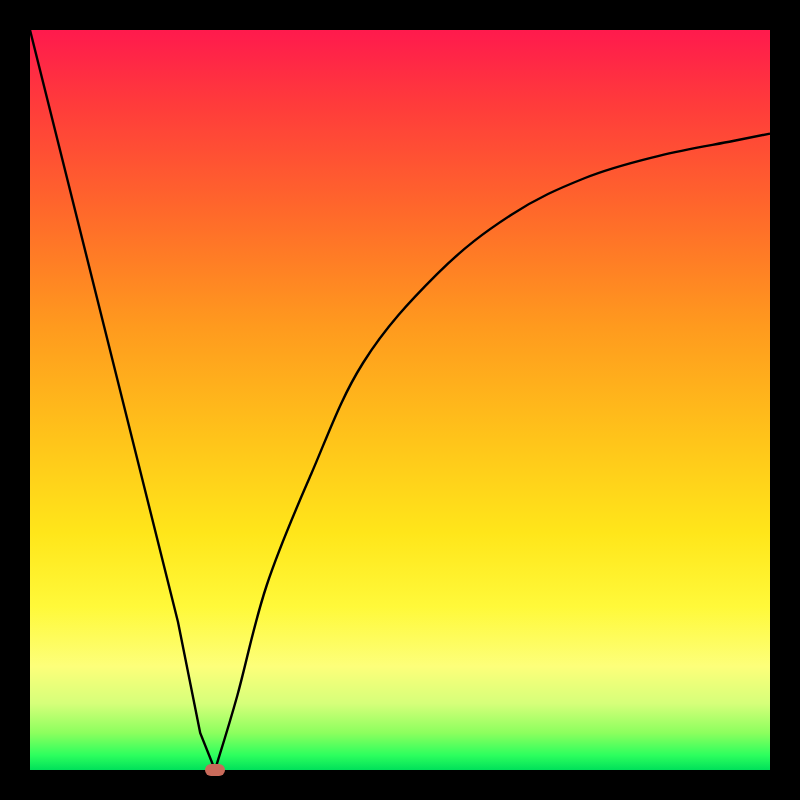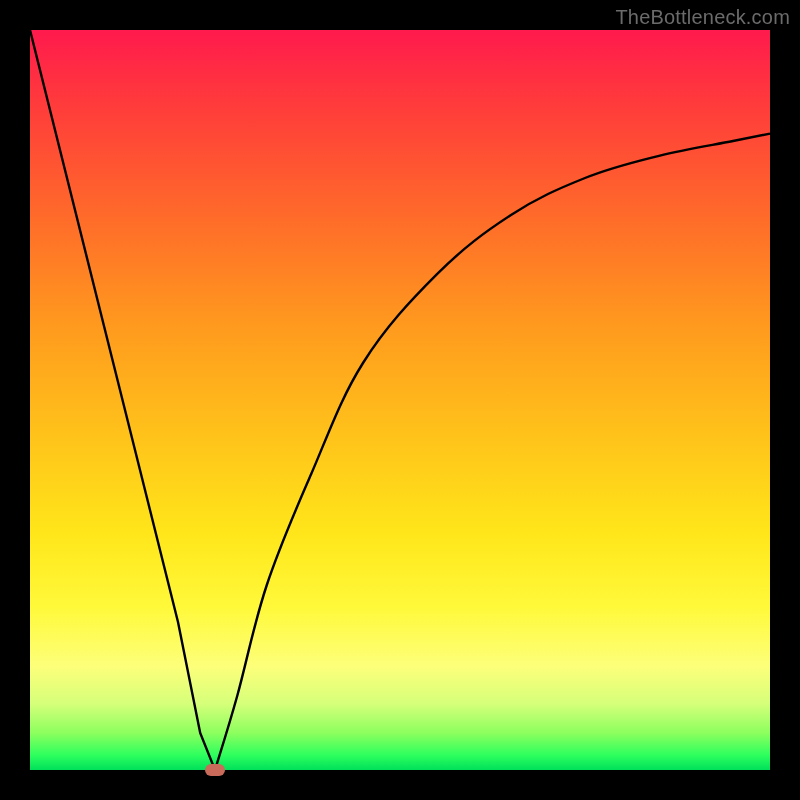--- a/index.html
+++ b/index.html
@@ -61,21 +61,20 @@
     border-radius: 6px;
     background: #c96a5a;
     transform: translate(-10px, -6px);
   }
 </style>
 </head>
 <body>
 
 <div class="frame">
 
-  <div class="watermark">TheBottleneck.com</div>
 
   <div class="plot-area">
 
     <svg class="curve" viewBox="0 0 740 740" preserveAspectRatio="none">
       <path d="M 0.0 0.0 L 37.0 148.0 L 74.0 296.0 L 111.0 444.0 L 148.0 592.0 L 170.2 703.0 L 185.0 740.0" id="path-left" fill="none" stroke="#000" stroke-width="2.4"></path>
       <path d="M 185.0 740.0 C 189.0 726.7, 197.9 699.3, 207.2 666.0 C 216.5 632.7, 223.5 595.0, 236.8 555.0 C 250.1 515.0, 263.9 484.0, 281.2 444.0 C 298.5 404.0, 310.4 369.0, 333.0 333.0 C 355.6 297.0, 380.4 270.8, 407.0 244.2 C 433.6 217.6, 454.4 202.3, 481.0 185.0 C 507.6 167.7, 528.4 158.7, 555.0 148.0 C 581.6 137.3, 602.4 132.5, 629.0 125.8 C 655.6 119.1, 683.0 115.0, 703.0 111.0 C 723.0 107.0, 733.3 104.9, 740.0 103.6" id="path-right" fill="none" stroke="#000" stroke-width="2.4"></path>
     </svg>
 
     <div class="marker" id="marker" style="left: 185px; top: 740px; background: rgb(201, 106, 90);"></div>
 

